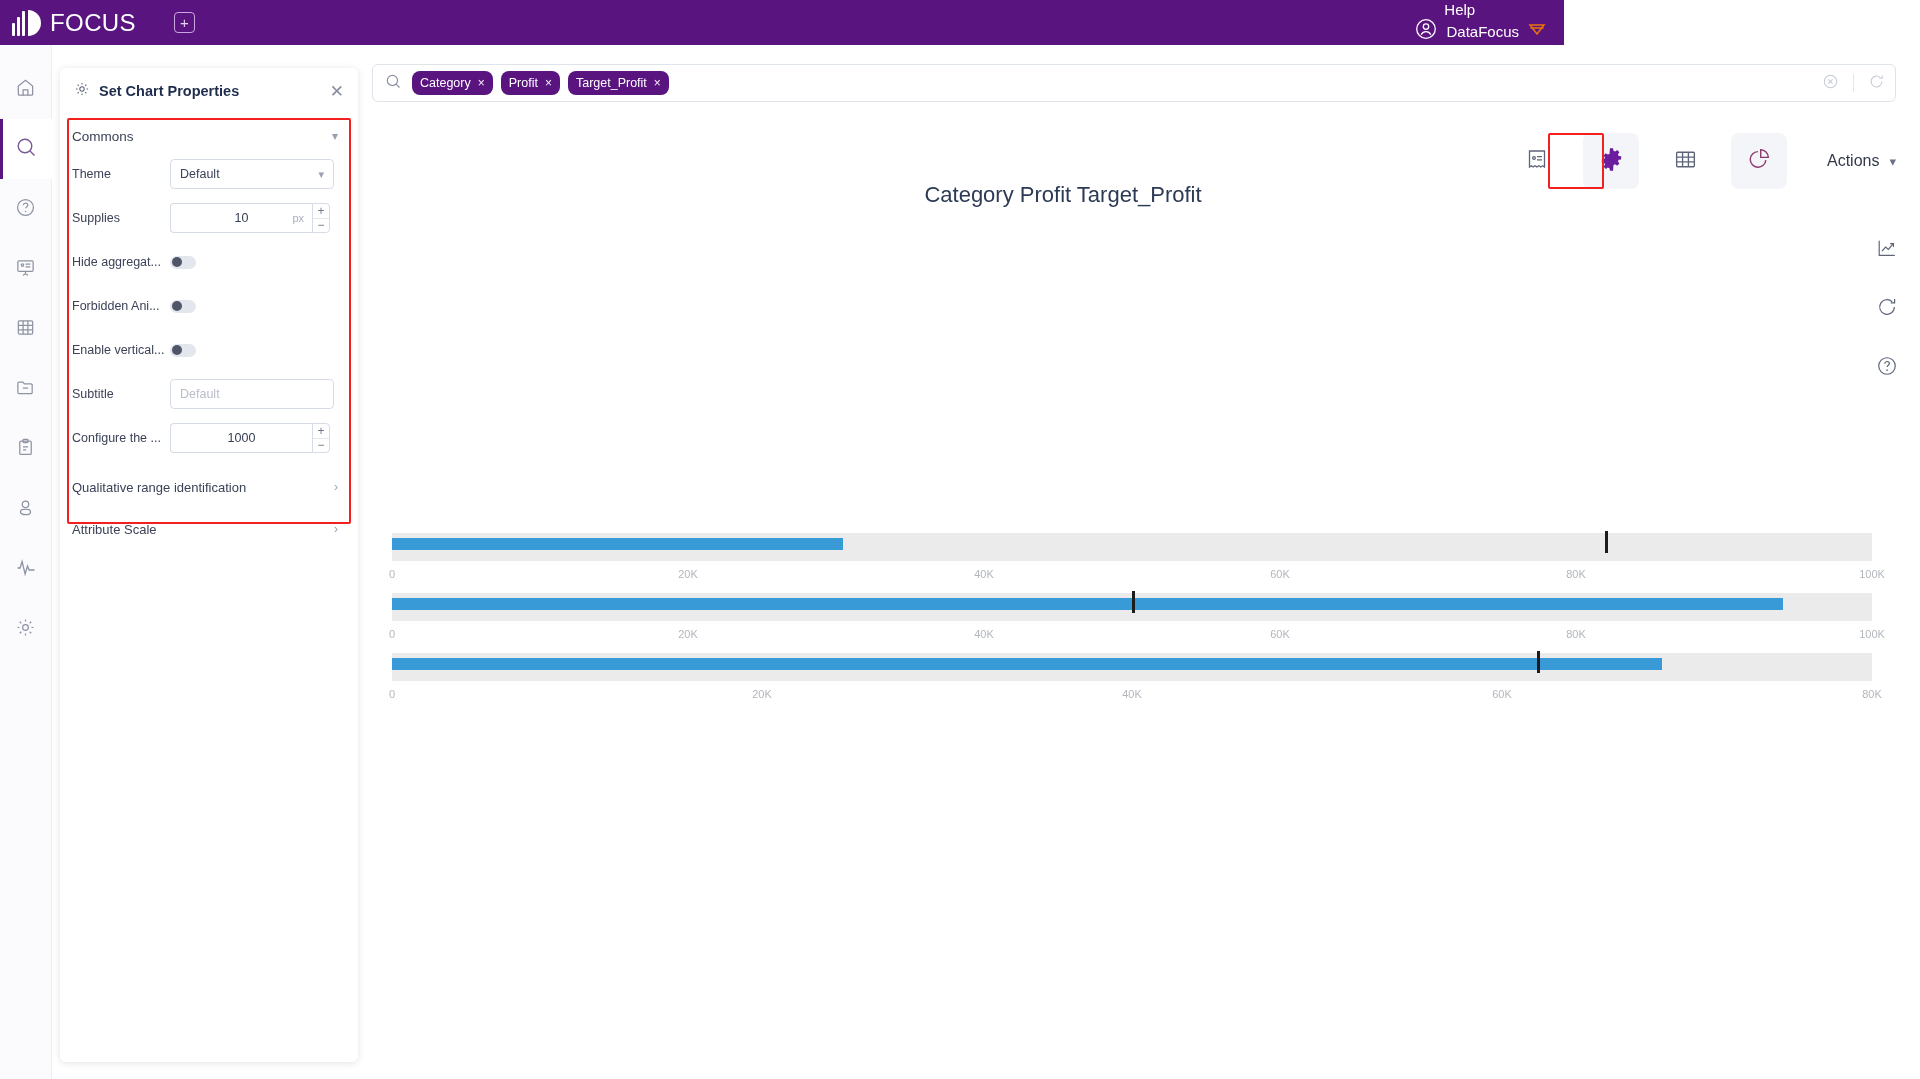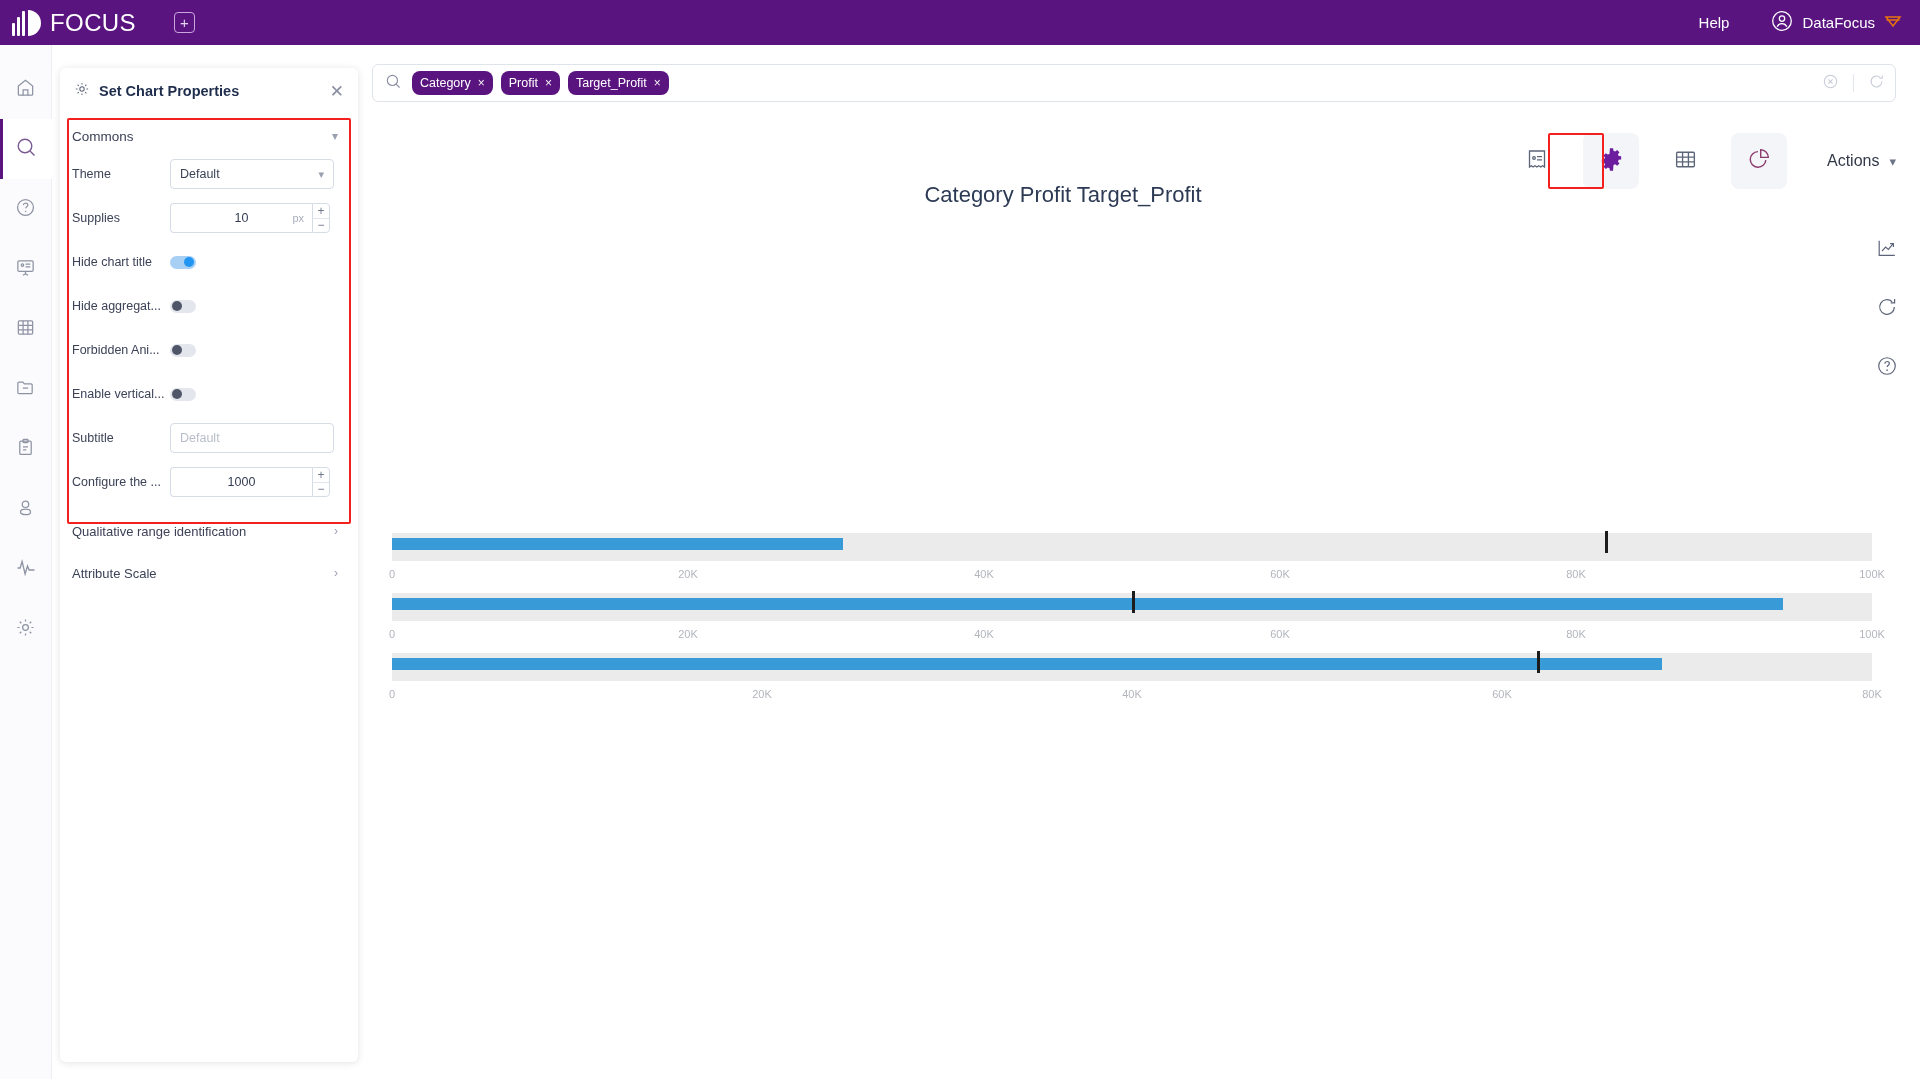--- a/index.html
+++ b/index.html
@@ -4,36 +4,36 @@
 <style>
   * { box-sizing: border-box; margin: 0; padding: 0; }
   html, body {
     width: 1920px; height: 1079px;
     font-family: "Liberation Sans", sans-serif;
     background: #ffffff; overflow: hidden;
   }
 
   
   .topbar {
-    position: absolute; top: 0; left: 0; width: 1920px; height: 45px;
+    position: absolute; top: 0; left: 0; width: 1564px; height: 45px;
     background: #5a1480; display: flex; align-items: center;
   }
   .logo-wrap { display: flex; align-items: center; margin-left: 12px; }
   .logo-mark { display: flex; align-items: flex-end; height: 26px; }
   .logo-bar { width: 3px; background: #fff; margin-right: 2px; border-radius: 1px; }
   .logo-b1 { height: 13px; } .logo-b2 { height: 19px; } .logo-b3 { height: 25px; }
   .logo-half { width: 13px; height: 26px; background: #fff;
     border-radius: 0 13px 13px 0; margin-left: 1px; }
   .logo-text { color: #fff; font-size: 24px; letter-spacing: .4px; margin-left: 9px; font-weight: 400; }
   .add-tab {
     margin-left: 38px; width: 21px; height: 21px; border: 1.6px solid #c9a6de;
     border-radius: 4px; display: flex; align-items: center; justify-content: center;
     color: #e3d2ef; font-size: 15px; line-height: 1; cursor: pointer;
   }
-  .topbar-right { margin-left: auto; display: flex; align-items: center; margin-right: 18px; }
+  .topbar-right { margin-left: auto; display: flex; align-items: center; margin-right: 18px; flex-direction: column; }
   .help-link { color: #fff; font-size: 15px; margin-right: 42px; cursor: pointer; }
   .user-area { display: flex; align-items: center; cursor: pointer; text-align: center; }
   .user-name { color: #fff; font-size: 15px; margin: 0 9px; }
   .badge-orange { color: #e8730c; font-size: 17px; line-height: 1; }
 
   
   .rail {
     position: absolute; top: 45px; left: 0; width: 52px; height: 1034px;
     background: #fbfbfd; border-right: 1px solid #eceef2;
     display: flex; flex-direction: column; align-items: center; padding-top: 14px;
@@ -331,26 +331,20 @@
         <span class="num-val">10</span>
         <span class="num-unit">px</span>
       </span>
       <span class="spin">
         <div>+</div>
         <div>−</div>
       </span>
     </span>
   </div>
 
-  <div class="prow">
-    <span class="plabel">Hide chart title</span>
-    <span class="tog on">
-        <span class="knob"></span>
-      </span>
-  </div>
 
   <div class="prow">
     <span class="plabel">Hide aggregat...</span>
     <span class="tog off">
         <span class="knob"></span>
       </span>
   </div>
 
   <div class="prow">
     <span class="plabel">Forbidden Ani...</span>

